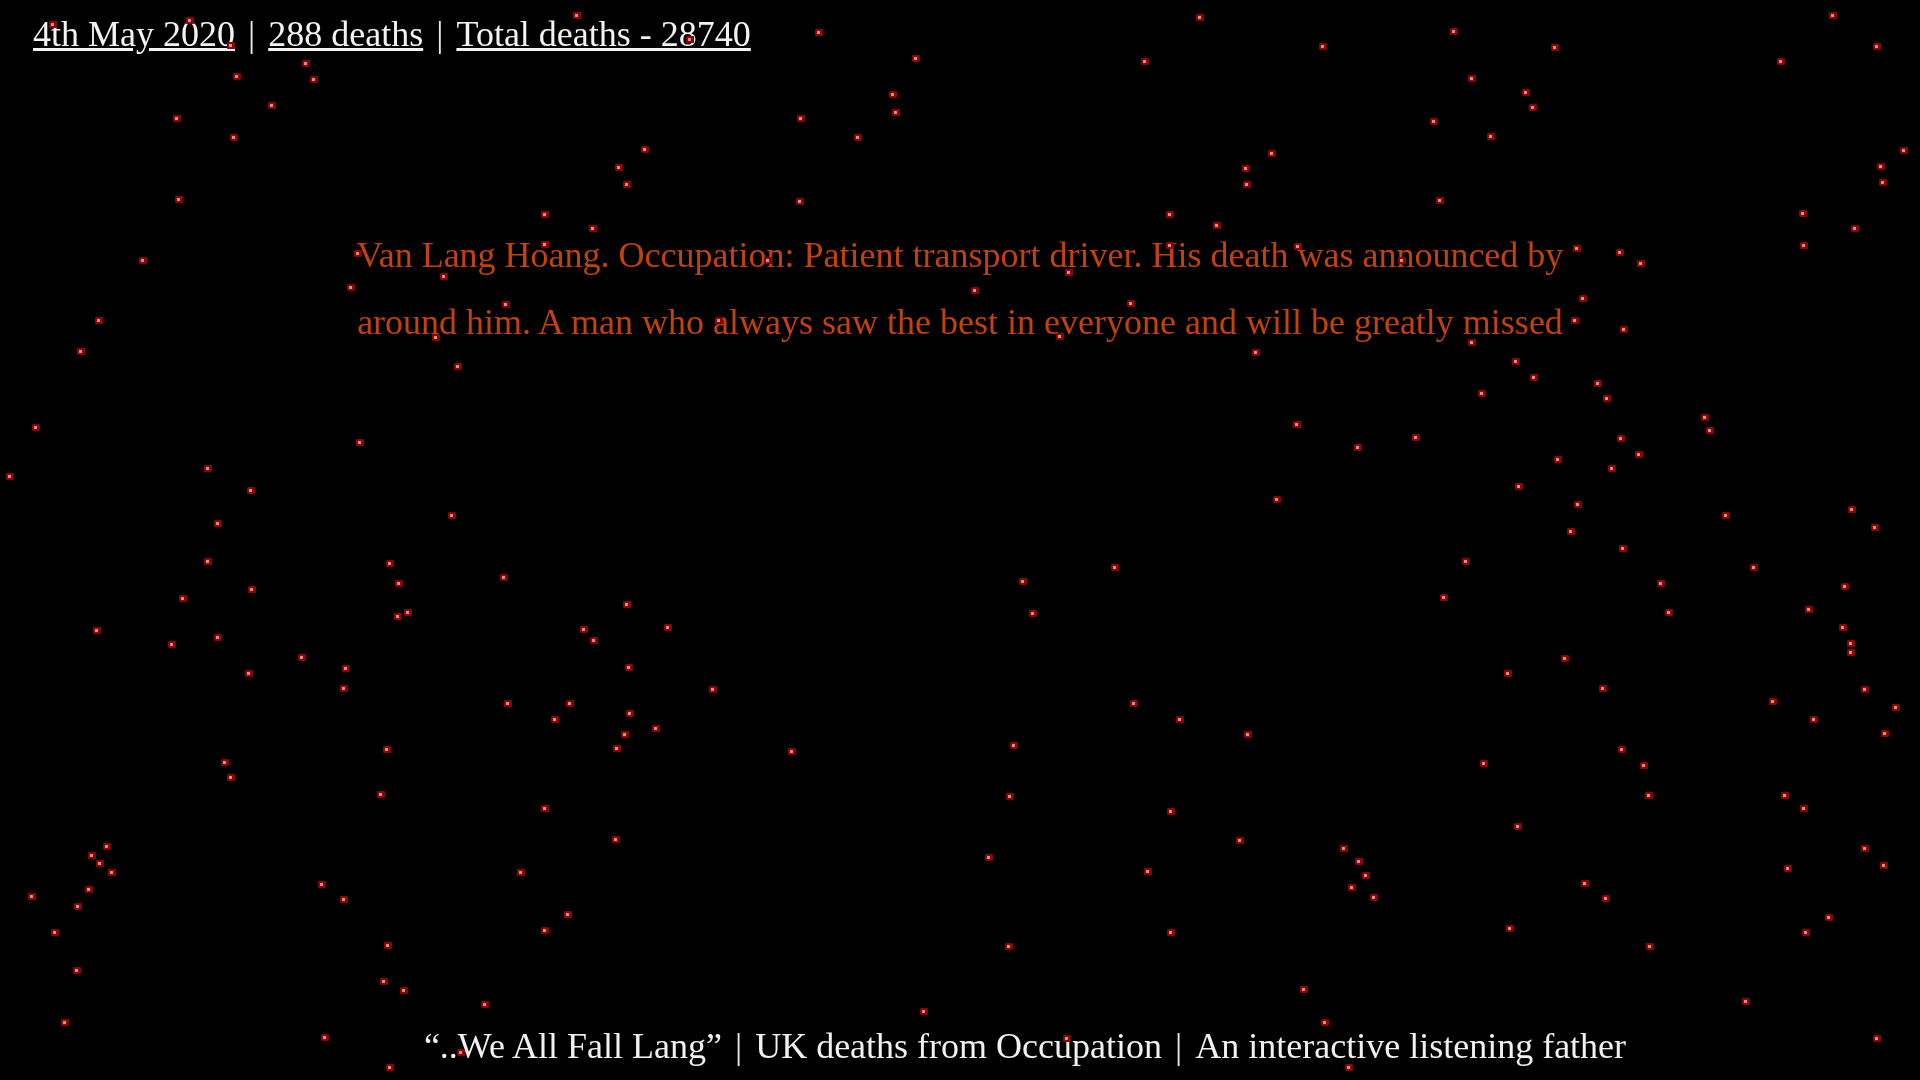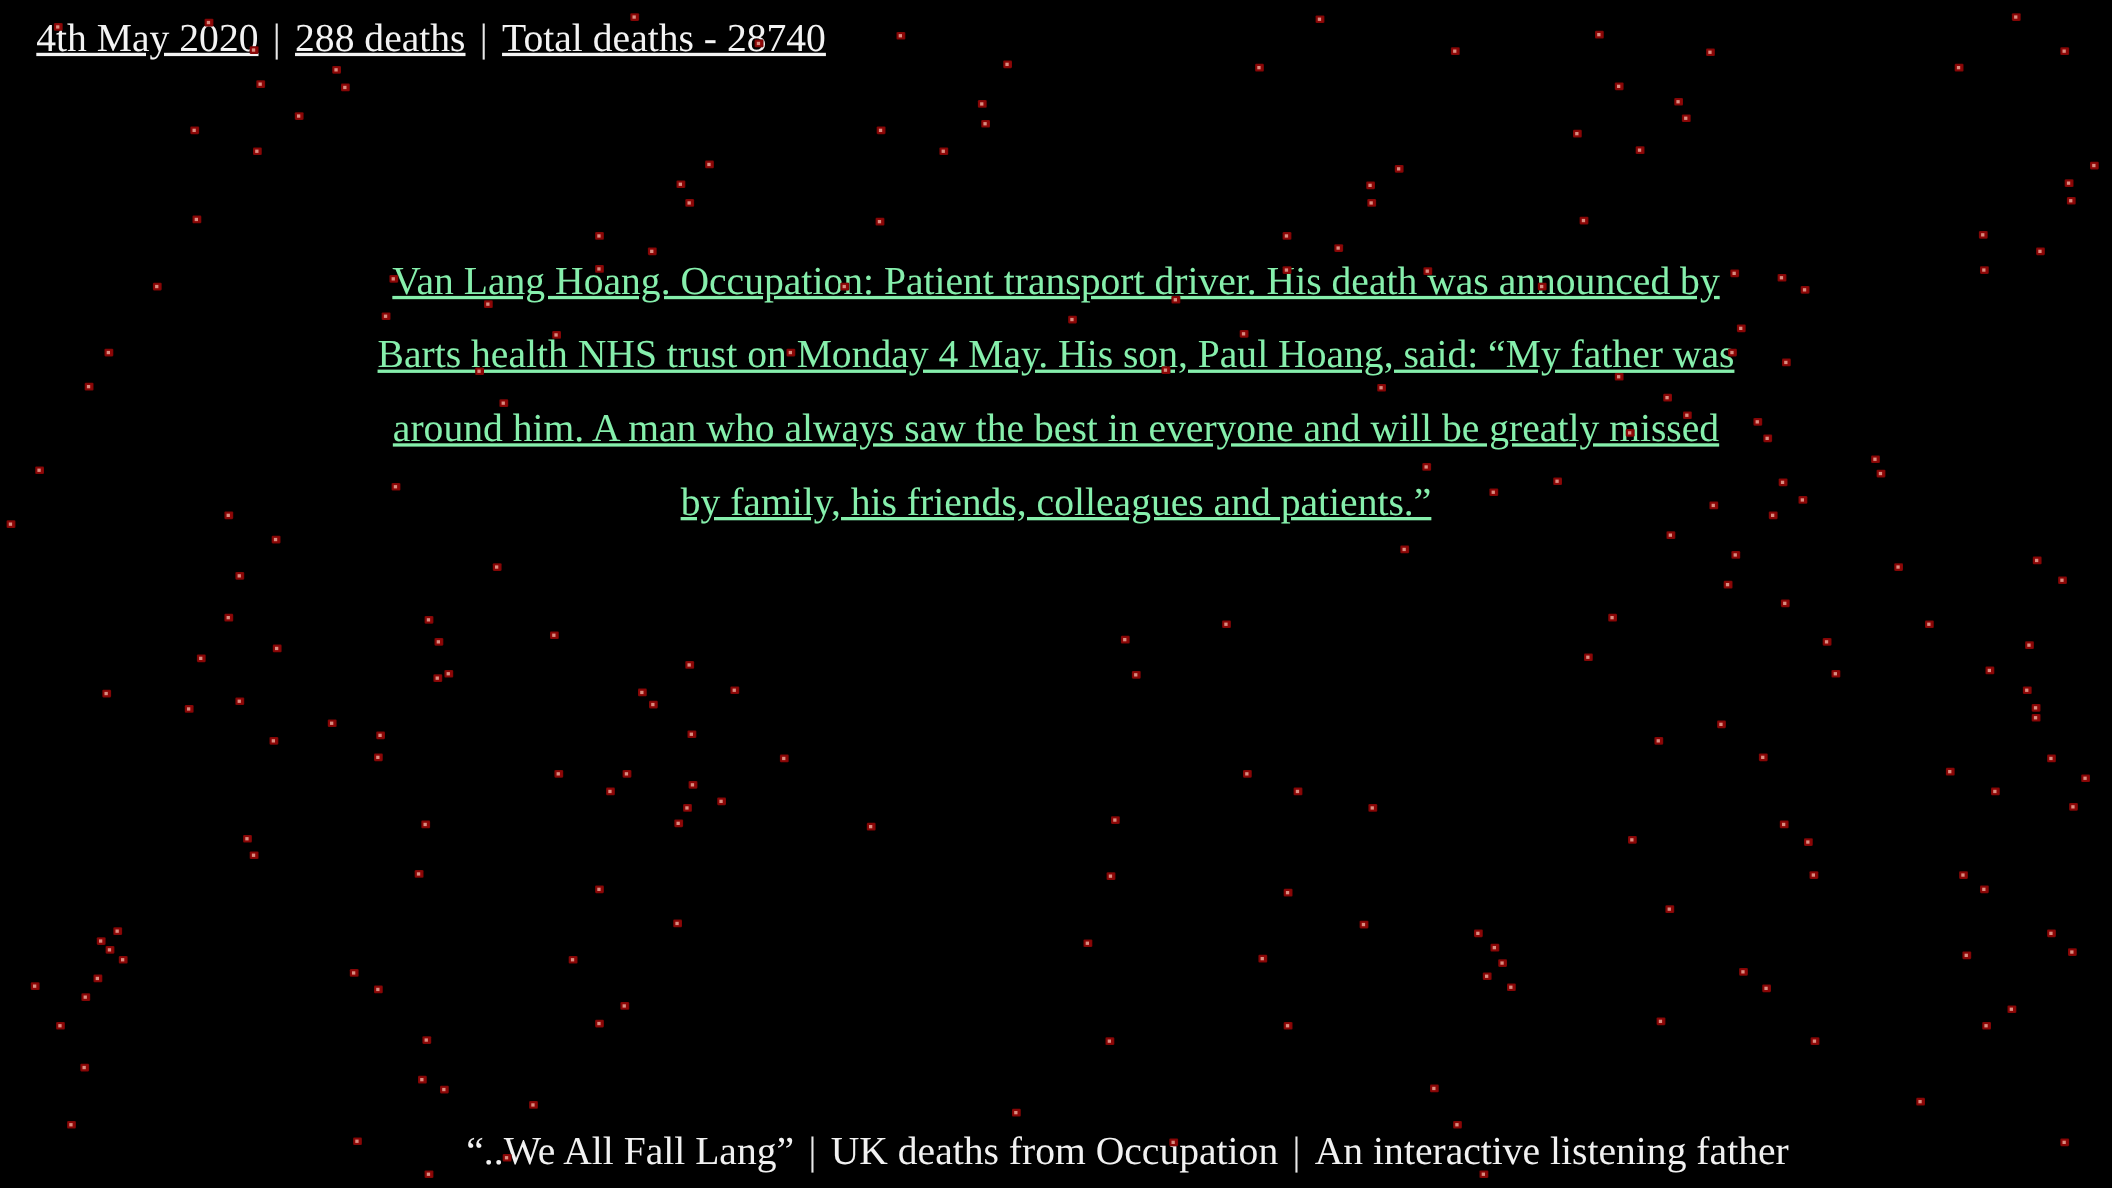--- a/index.html
+++ b/index.html
@@ -12,23 +12,22 @@
   }
   .header{
     position:absolute;top:13px;left:33px;
     font-size:36px;color:#f3f3f3;
     white-space:nowrap;z-index:2;text-decoration:underline;
   }
   .sep{margin:0 13px;color:#e8e8e8;}
   .memorial{
     position:absolute;top:222px;left:0;width:100%;
     text-align:center;
-    font-size:36px;line-height:67px;color:#86efac;
+    font-size:36px;line-height:67px;color:#c2410c;
     z-index:2;
-    text-decoration:underline;
   }
   .memorial-line{white-space:nowrap;}
   .footer{
     position:absolute;bottom:13px;left:0;width:100%;
     padding-left:130px;box-sizing:border-box;
     text-align:center;
     font-size:36px;color:#f1f1f1;
     white-space:nowrap;z-index:2;
   }
   .dots-layer{
@@ -52,23 +51,21 @@
 </style>
 </head>
 <body>
 
 <div class="header">
   <span>4th May 2020</span><span class="sep">|</span><span>288 deaths</span><span class="sep">|</span><span>Total deaths - 28740</span>
 </div>
 
 <div class="memorial">
   <div class="memorial-line">Van Lang Hoang. Occupation: Patient transport driver. His death was announced by</div>
-  <div class="memorial-line">Barts health NHS trust on Monday 4 May. His son, Paul Hoang, said: “My father was</div>
   <div class="memorial-line">around him. A man who always saw the best in everyone and will be greatly missed</div>
-  <div class="memorial-line">by family, his friends, colleagues and patients.”</div>
 </div>
 
 <div class="footer">
   <span>“..We All Fall Lang”</span><span class="sep">|</span><span>UK deaths from Occupation</span><span class="sep">|</span><span>An interactive listening father</span>
 </div>
 
 <div class="dots-layer">
     <div class="dot" style="left: 49px; top: 21px;"></div>
     <div class="dot" style="left: 186px; top: 17px;"></div>
     <div class="dot" style="left: 227px; top: 42px;"></div>

